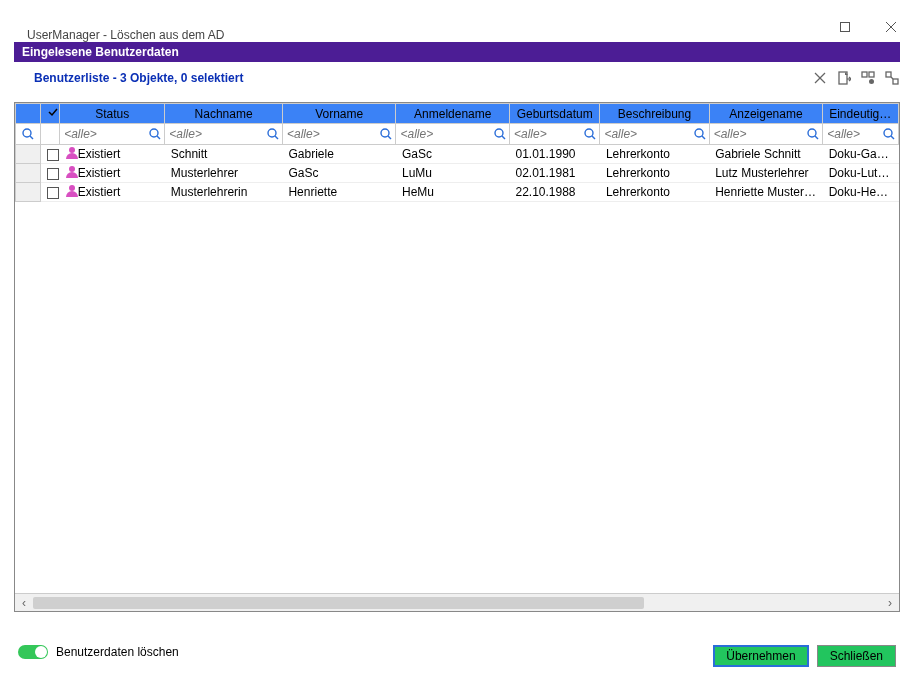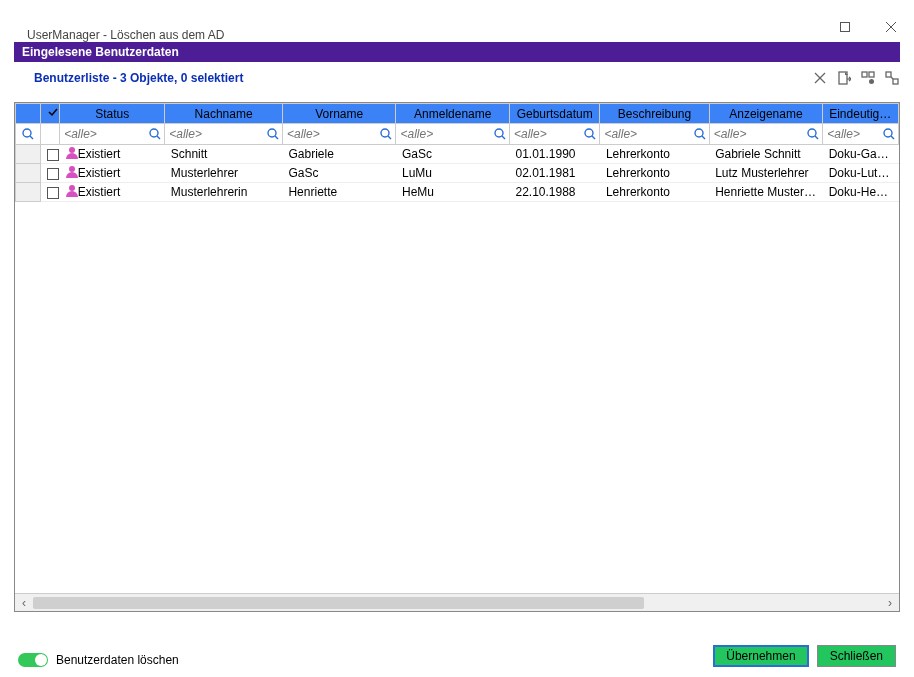--- a/index.html
+++ b/index.html
@@ -57,21 +57,21 @@
   .user-icon::before { content: ""; position: absolute; top: 0; left: 3px; width: 6px; height: 6px; border-radius: 50%; background: #d84fc1; }
   .user-icon::after { content: ""; position: absolute; bottom: 0; left: 0; width: 12px; height: 6px; border-radius: 6px 6px 0 0; background: #d84fc1; }
 
   
   .hscroll { height: 18px; border-top: 1px solid #ccc; background: #f0f0f0; position: relative; display: flex; align-items: center; }
   .hscroll .arrow { width: 18px; height: 16px; display: flex; align-items: center; justify-content: center; color: #666; }
   .hscroll .track { flex: 1; position: relative; height: 16px; }
   .hscroll .thumb { position: absolute; top: 2px; left: 0; width: 72%; height: 12px; background: #cfcfcf; border-radius: 2px; }
 
   
-  .bottom { position: absolute; left: 0; right: 0; bottom: 0; padding: 10px 18px; display: flex; align-items: flex-end; border-top: 0; }
+  .bottom { position: absolute; left: 0; right: 0; bottom: 0; padding: 10px 18px; display: flex; align-items: flex-start; border-top: 0; }
   .toggle { width: 30px; height: 14px; border-radius: 7px; background: #34c759; position: relative; margin-right: 8px; }
   .toggle::after { content: ""; position: absolute; top: 1px; right: 1px; width: 12px; height: 12px; border-radius: 50%; background: #fff; }
   .btn { border: 1px solid #888; background: #22c55e; padding: 3px 12px; font-size: 12px; margin-left: 8px; }
   .btn.primary { border: 2px solid #2a6dd8; padding: 2px 11px; }
 </style>
 </head>
 <body>
 
 <div class="titlebar">
   <div class="title">UserManager - Löschen aus dem AD</div>

